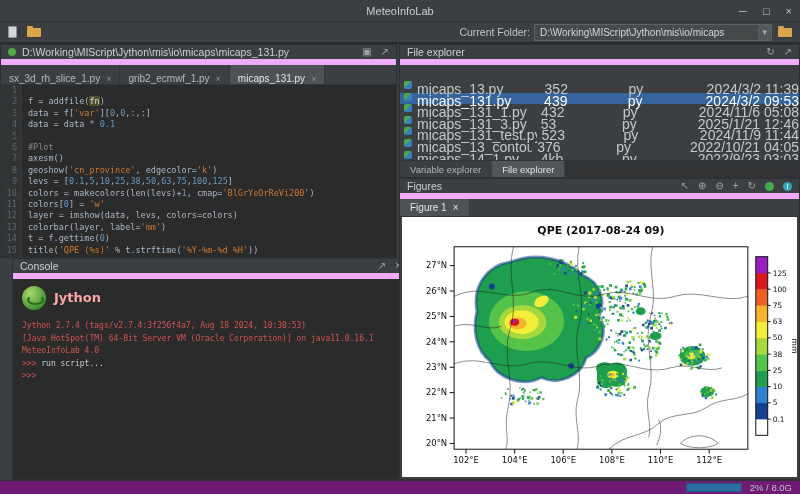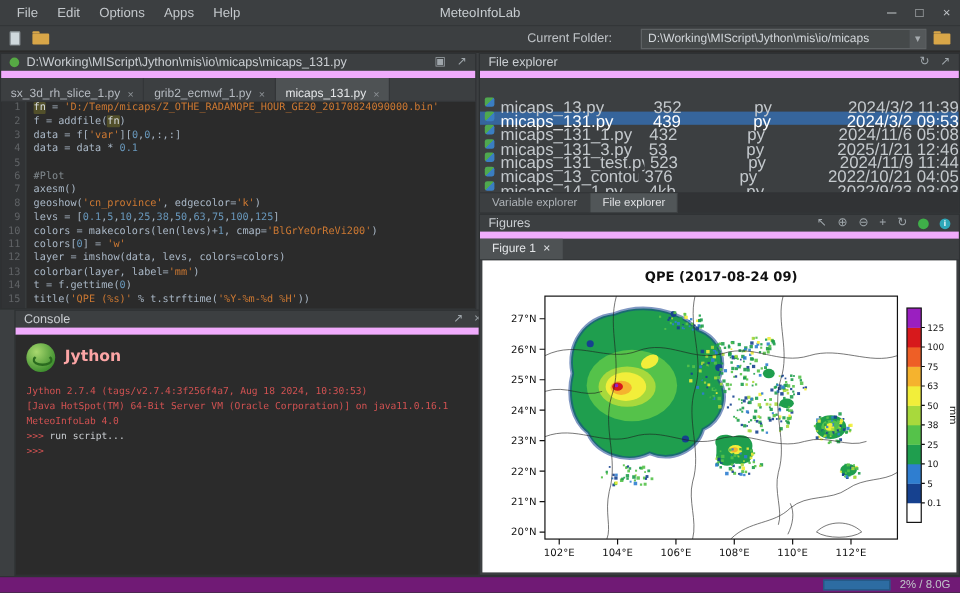--- a/index.html
+++ b/index.html
@@ -15,21 +15,21 @@
   .win-controls{position:absolute;right:8px;top:0;height:22px;display:flex;align-items:center;gap:16px;
                 color:#c2c6ca;font-size:11px;z-index:2}
   
   .toolbar{position:absolute;top:22px;left:0;right:0;height:22px;display:flex;align-items:center;
            padding:0 8px;border-bottom:2px solid #2b2b2b;background:#3c3f41}
   .tool-left{display:flex;align-items:center;gap:10px}
   .doc-icon{width:9px;height:12px;background:#cfd8dc;border:1px solid #8a9296;border-radius:1px;display:inline-block}
   .folder-icon{width:14px;height:9px;background:#d8a648;border-radius:1px;position:relative;display:inline-block}
   .folder-icon::before{content:"";position:absolute;top:-2px;left:0;width:6px;height:2px;background:#d8a648;border-radius:1px 1px 0 0}
   .tool-spacer{flex:1}
-  .cf-label{margin-right:24px;color:#c0c4c8;font-size:10.5px}
+  .cf-label{margin-right:4px;color:#c0c4c8;font-size:10.5px}
   .cf-combo{width:238px;height:17px;background:#45494a;border:1px solid #5e6264;display:flex;align-items:center;
             padding-left:5px;color:#d2d6da;font-size:10px;white-space:nowrap;overflow:hidden}
   .cf-combo .arrow{margin-left:auto;color:#a6abaf;background:#54585a;padding:0 4px;height:100%;
                    display:flex;align-items:center;font-size:9px}
   .browse{margin-left:6px}
   
   .panel{position:absolute;background:#3c3f41;border:1px solid #2e3133}
   .panel-header{height:20px;display:flex;align-items:center;gap:6px;padding:0 7px;
                 border-bottom:6px solid #f0abfc;font-size:10.5px;color:#caced2}
   .hdr-icons{margin-left:auto;display:flex;gap:9px;align-items:center}
@@ -101,27 +101,20 @@
              border-top:1px solid #2f3234;display:flex;align-items:center;justify-content:flex-end;
              gap:8px;padding:0 8px;font-size:9.5px;color:#c0c4c8}
   .mem-progress{width:56px;height:9px;background:#2d6ca2;border:1px solid #245680}
 </style>
 </head>
 <body>
 
 <div id="app">
 
   <div class="menubar">
-    <div id="menu-items" style="display:flex">
-        <span class="menu-item">File</span>
-        <span class="menu-item">Edit</span>
-        <span class="menu-item">Options</span>
-        <span class="menu-item">Apps</span>
-        <span class="menu-item">Help</span>
-      </div>
     <div class="app-title">MeteoInfoLab</div>
     <div class="win-controls" id="win-controls">
         <span>─</span>
         <span>□</span>
         <span>×</span>
       </div>
   </div>
 
   <div class="toolbar">
     <div class="tool-left" id="tool-left">
@@ -156,21 +149,21 @@
           <span class="close">×</span>
         </div>
         <div class="tab active">
           <span>micaps_131.py</span>
           <span class="close">×</span>
         </div>
       </div>
     <div class="code-area">
       <div class="gutter-bg"></div>
       <div id="code-lines" style="position:relative">
-          <div class="code-line"><span class="ln">1</span><span class="code-text"><span class="tok-hl">fn</span><span class="tok-p"> = </span><span class="tok-s">'D:/Temp/micaps/Z_OTHE_RADAMQPE_HOUR_GE20_20170824090000.bin'</span></span></div>
+          <div class="code-line"><span class="ln">1</span></div>
           <div class="code-line"><span class="ln">2</span><span class="code-text"><span class="tok-p">f = addfile(</span><span class="tok-hl">fn</span><span class="tok-p">)</span></span></div>
           <div class="code-line"><span class="ln">3</span><span class="code-text"><span class="tok-p">data = f[</span><span class="tok-s">'var'</span><span class="tok-p">][</span><span class="tok-n">0</span><span class="tok-p">,</span><span class="tok-n">0</span><span class="tok-p">,:,:]</span></span></div>
           <div class="code-line"><span class="ln">4</span><span class="code-text"><span class="tok-p">data = data * </span><span class="tok-n">0.1</span></span></div>
           <div class="code-line"><span class="ln">5</span><span class="code-text"></span></div>
           <div class="code-line"><span class="ln">6</span><span class="code-text"><span class="tok-c">#Plot</span></span></div>
           <div class="code-line"><span class="ln">7</span><span class="code-text"><span class="tok-p">axesm()</span></span></div>
           <div class="code-line"><span class="ln">8</span><span class="code-text"><span class="tok-p">geoshow(</span><span class="tok-s">'cn_province'</span><span class="tok-p">, edgecolor=</span><span class="tok-s">'k'</span><span class="tok-p">)</span></span></div>
           <div class="code-line"><span class="ln">9</span><span class="code-text"><span class="tok-p">levs = [</span><span class="tok-n">0.1</span><span class="tok-p">,</span><span class="tok-n">5</span><span class="tok-p">,</span><span class="tok-n">10</span><span class="tok-p">,</span><span class="tok-n">25</span><span class="tok-p">,</span><span class="tok-n">38</span><span class="tok-p">,</span><span class="tok-n">50</span><span class="tok-p">,</span><span class="tok-n">63</span><span class="tok-p">,</span><span class="tok-n">75</span><span class="tok-p">,</span><span class="tok-n">100</span><span class="tok-p">,</span><span class="tok-n">125</span><span class="tok-p">]</span></span></div>
           <div class="code-line"><span class="ln">10</span><span class="code-text"><span class="tok-p">colors = makecolors(len(levs)+</span><span class="tok-n">1</span><span class="tok-p">, cmap=</span><span class="tok-s">'BlGrYeOrReVi200'</span><span class="tok-p">)</span></span></div>
           <div class="code-line"><span class="ln">11</span><span class="code-text"><span class="tok-p">colors[</span><span class="tok-n">0</span><span class="tok-p">] = </span><span class="tok-s">'w'</span></span></div>

